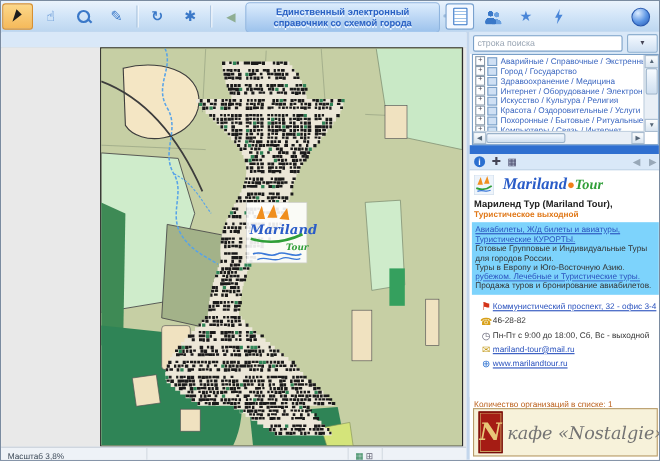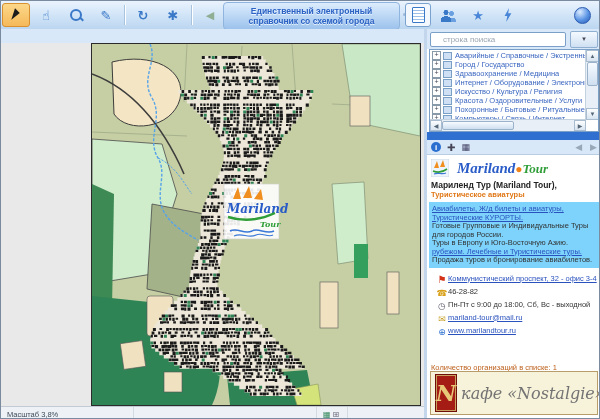--- a/index.html
+++ b/index.html
@@ -60,21 +60,21 @@
   #statusbar{position:absolute;left:0;top:405px;width:423px;height:14px;background:#eef2f7;
      border-top:1px solid #c2cbd4;display:flex;align-items:center;font-size:7.5px;color:#3d4a58;}
   .sseg{height:100%;display:flex;align-items:center;padding:0 6px;border-right:1px solid #d3dae2;}
   .mini-ic{font-size:8px;margin-right:2px;}
   
   #rpanel{position:absolute;left:423px;top:28px;width:177px;height:391px;background:#fff;
      border-left:3px solid #c3d6ec;box-sizing:border-box;}
   #search-row{position:absolute;left:0;top:0;width:100%;height:20px;background:#d9e8f8;
      display:flex;align-items:center;padding:0 3px;box-sizing:border-box;}
   #search-input{flex:1;height:13px;border:1px solid #7aa0c8;border-radius:2px;font-size:8px;
-     padding:0 12px;color:#333;background:#fff;}
+     padding:0 3px;color:#333;background:#fff;}
   #search-input::placeholder{color:#9aa6b4;}
   #search-btn{width:26px;height:15px;margin-left:4px;border:1px solid #8fb0d0;border-radius:2px;
      background:linear-gradient(#f4f9ff,#cfe0f2);font-size:7px;color:#445;display:flex;
      align-items:center;justify-content:center;cursor:pointer;}
   #cat-list{position:absolute;left:2px;top:20px;width:170px;height:83px;background:#fff;
      border:1px solid #7aa0c8;box-sizing:border-box;overflow:hidden;}
   #cat-rows{position:absolute;left:0;top:1px;right:13px;bottom:11px;overflow:hidden;}
   .cat-row{display:flex;align-items:center;height:9px;padding-left:2px;white-space:nowrap;cursor:pointer;}
   .expander{width:7px;height:7px;border:1px solid #8899aa;background:#fff;font-size:7px;line-height:5px;
      text-align:center;color:#445;margin-right:2px;flex:0 0 auto;}
@@ -351,21 +351,21 @@
           <rect width="18" height="18" fill="#eef4fb" stroke="#b9cde2" stroke-width="0.6"></rect>
           <path d="M3,9 L6,2 L8,9 Z M9,8 L12,1 L14,8 Z" fill="#f08f1f"></path>
           <path d="M2,12 C7,14 12,13 16,10" fill="none" stroke="#2f9e38" stroke-width="1.6"></path>
           <path d="M3,15 C7,13 11,16 15,14" fill="none" stroke="#3a78d8" stroke-width="1.1"></path>
         </svg>
         <div id="logo-script">
           <span id="logo-w1">Mariland</span><span id="logo-dot">●</span><span id="logo-w2">Tour</span>
         </div>
       </div>
       <div id="firm-name">Мариленд Тур (Mariland Tour),</div>
-      <div id="firm-type">Туристическое авиатуры</div>
+      <div id="firm-type">Туристическое выходной</div>
 
       <div id="desc-block">
 
           <div class="desc-line link">Авиабилеты, Ж/д билеты и авиатуры,</div>
 
           <div class="desc-line link">Туристические КУРОРТЫ.</div>
 
           <div class="desc-line plain">Готовые Групповые и Индивидуальные Туры</div>
 
           <div class="desc-line plain">для городов России.</div>

